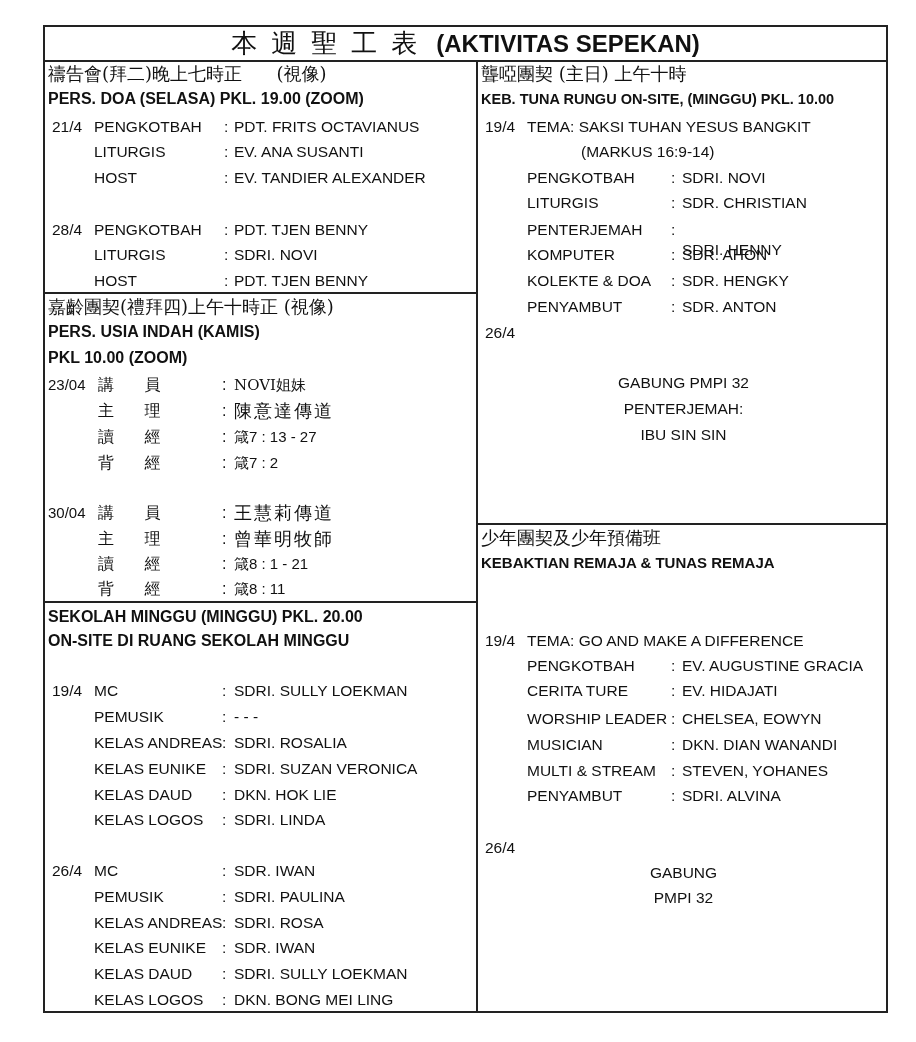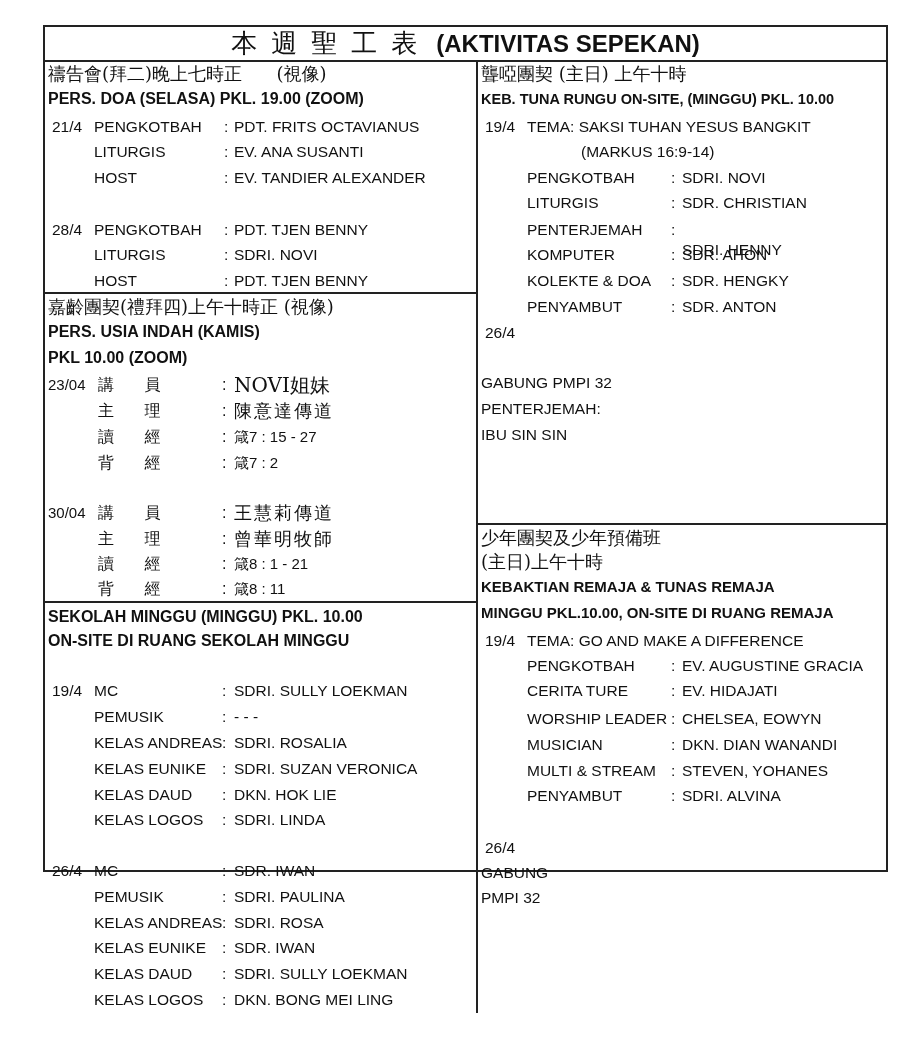--- a/index.html
+++ b/index.html
@@ -1,33 +1,33 @@
 <!DOCTYPE html>
 <html><head>
 <meta charset="utf-8">
 <style>
   html, body { margin: 0; padding: 0; background: #ffffff; }
   body { width: 916px; height: 1042px; position: relative; font-family: "DejaVu Sans", sans-serif; color: #111; }
-  .sheet { position: absolute; left: 43px; top: 25px; width: 845px; height: 847px; border: 2px solid #222; box-sizing: border-box; }
+  .sheet { position: absolute; left: 43px; top: 25px; width: 845px; height: 988px; border: 2px solid #222; box-sizing: border-box; }
   .title-bar { position: absolute; left: 0; top: 0; width: 100%; height: 35px; border-bottom: 2px solid #222; box-sizing: border-box; text-align: center; line-height: 33px; }
   .title-zh { font-family: "DejaVu Serif", serif; font-size: 26px; letter-spacing: 14px; }
   .title-id { font-family: "Liberation Sans", sans-serif; font-weight: bold; font-size: 24px; }
   .col-divider { position: absolute; left: 431px; top: 33px; width: 2px; height: 953px; background: #222; }
   .hline { position: absolute; height: 2px; background: #222; }
   .sec { position: absolute; box-sizing: border-box; }
   .zh-head { font-family: "DejaVu Serif", serif; font-size: 18px; line-height: 24px; white-space: pre; }
   .id-head { font-family: "Liberation Sans", sans-serif; font-weight: bold; font-size: 16px; line-height: 26px; white-space: nowrap; }
   .id-head.small { font-size: 14.5px; }
   .row { position: absolute; font-family: "Liberation Sans", sans-serif; font-size: 15.5px; line-height: 20px; white-space: nowrap; }
   .row .date { position: absolute; left: 0; }
   .row .role { position: absolute; }
   .row .colon { position: absolute; }
   .row .val { position: absolute; }
   .zh { font-family: "DejaVu Serif", serif; }
-  .center { position: absolute; left: 0; width: 100%; font-family: "Liberation Sans", sans-serif; font-size: 15.5px; line-height: 26px; }
+  .center { position: absolute; left: 0; width: 100%; text-align: center; font-family: "Liberation Sans", sans-serif; font-size: 15.5px; line-height: 26px; }
 </style>
 </head>
 <body>
 
 <div class="sheet">
 
   <div class="title-bar">
     <span class="title-zh">本週聖工表</span>
     <span class="title-id">(AKTIVITAS SEPEKAN)</span>
   </div>
@@ -77,31 +77,31 @@
 
   <div class="sec" style="left:3px; top:268px; width:425px; height:305px;">
     <div class="zh-head">嘉齡團契(禮拜四)上午十時正 (視像)</div>
     <div class="id-head">PERS. USIA INDAH (KAMIS)</div>
     <div class="id-head">PKL 10.00   (ZOOM)</div>
 
     <div class="row" style="left:0; top:80px; font-size:16px;">
       <span class="date" style="font-size:15px;">23/04</span>
       <span class="role zh" style="left:50px; white-space:pre;">講      員</span>
       <span class="colon" style="left:174px;">:</span>
-      <span class="val zh" style="left:186px; font-size:20px;">NOVI姐妹</span>
+      <span class="val zh" style="left:186px; font-size:15px;">NOVI姐妹</span>
     </div>
     <div class="row" style="left:0; top:106px; font-size:16px;">
       <span class="role zh" style="left:50px; white-space:pre;">主      理</span>
       <span class="colon" style="left:174px;">:</span>
       <span class="val zh" style="left:186px; font-size:18px; letter-spacing:2px;">陳意達傳道</span>
     </div>
     <div class="row" style="left:0; top:132px; font-size:16px;">
       <span class="role zh" style="left:50px; white-space:pre;">讀      經</span>
       <span class="colon" style="left:174px;">:</span>
-      <span class="val" style="left:186px; font-size:15px;">箴7 : 15 - 27</span>
+      <span class="val" style="left:186px; font-size:15px;">箴7 : 13 - 27</span>
     </div>
     <div class="row" style="left:0; top:158px; font-size:16px;">
       <span class="role zh" style="left:50px; white-space:pre;">背      經</span>
       <span class="colon" style="left:174px;">:</span>
       <span class="val" style="left:186px; font-size:15px;">箴7 : 2</span>
     </div>
 
     <div class="row" style="left:0; top:208px; font-size:16px;">
       <span class="date" style="font-size:15px;">30/04</span>
       <span class="role zh" style="left:50px; white-space:pre;">講      員</span>
@@ -121,21 +121,21 @@
     <div class="row" style="left:0; top:284px; font-size:16px;">
       <span class="role zh" style="left:50px; white-space:pre;">背      經</span>
       <span class="colon" style="left:174px;">:</span>
       <span class="val" style="left:186px; font-size:15px;">箴8 : 11</span>
     </div>
   </div>
 
   <div class="hline" style="left:0; top:574px; width:432px;"></div>
 
   <div class="sec" style="left:3px; top:577px; width:425px; height:408px;">
-    <div class="id-head" style="line-height:25px;">SEKOLAH MINGGU (MINGGU) PKL. 10.00</div>
+    <div class="id-head" style="line-height:25px;">SEKOLAH MINGGU (MINGGU) PKL. 20.00</div>
     <div class="id-head" style="line-height:23px;">ON-SITE DI RUANG SEKOLAH MINGGU</div>
 
     <div class="row" style="left:4px; top:77px;">
       <span class="date">19/4</span>
       <span class="role" style="left:42px;">MC</span>
       <span class="colon" style="left:170px;">:</span>
       <span class="val" style="left:182px;">SDRI. SULLY LOEKMAN</span>
     </div>
     <div class="row" style="left:4px; top:103px;">
       <span class="role" style="left:42px;">PEMUSIK</span>
@@ -243,23 +243,21 @@
     </div>
     <div class="center" style="top:308px;">GABUNG PMPI 32</div>
     <div class="center" style="top:360px;">IBU SIN SIN</div>
     <div class="center" style="top:334px;">PENTERJEMAH:</div>
   </div>
 
   <div class="hline" style="left:431px; top:496px; width:412px;"></div>
 
   <div class="sec" style="left:436px; top:499px; width:405px; height:486px;">
     <div class="zh-head">少年團契及少年預備班</div>
-    <div class="zh-head">(主日)上午十時</div>
     <div class="id-head small" style="font-size:15px;">KEBAKTIAN REMAJA &amp; TUNAS REMAJA</div>
-    <div class="id-head small" style="font-size:15px;">MINGGU PKL.10.00, ON-SITE DI RUANG REMAJA</div>
 
     <div class="row" style="left:4px; top:105px;">
       <span class="date">19/4</span>
       <span class="role" style="left:42px;">TEMA: GO AND MAKE A DIFFERENCE</span>
     </div>
     <div class="row" style="left:4px; top:130px;">
       <span class="role" style="left:42px;">PENGKOTBAH</span>
       <span class="colon" style="left:186px;">:</span>
       <span class="val" style="left:197px;">EV. AUGUSTINE GRACIA</span>
     </div>

